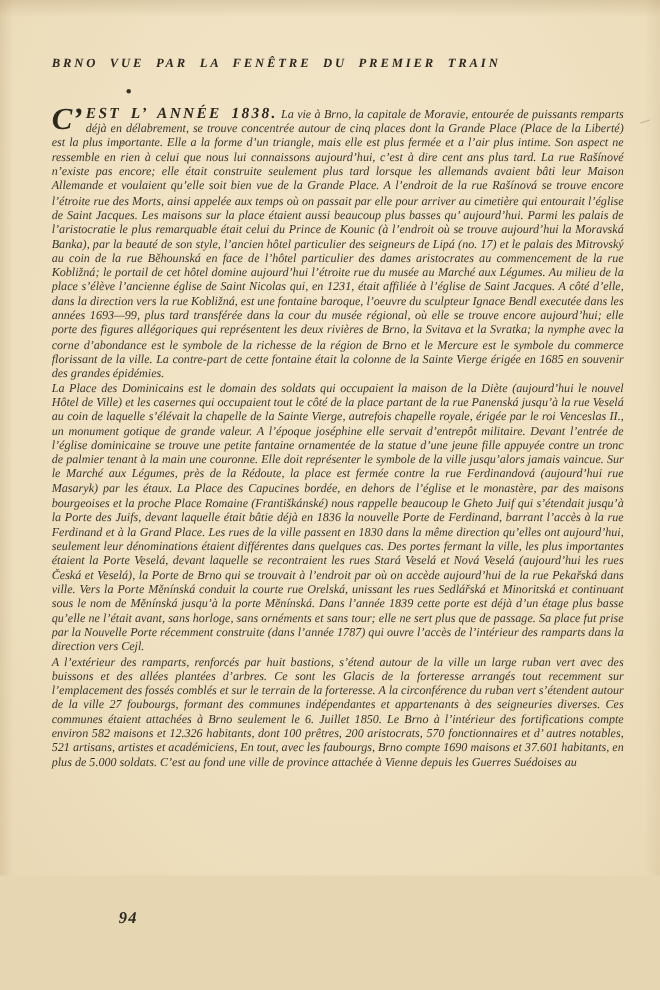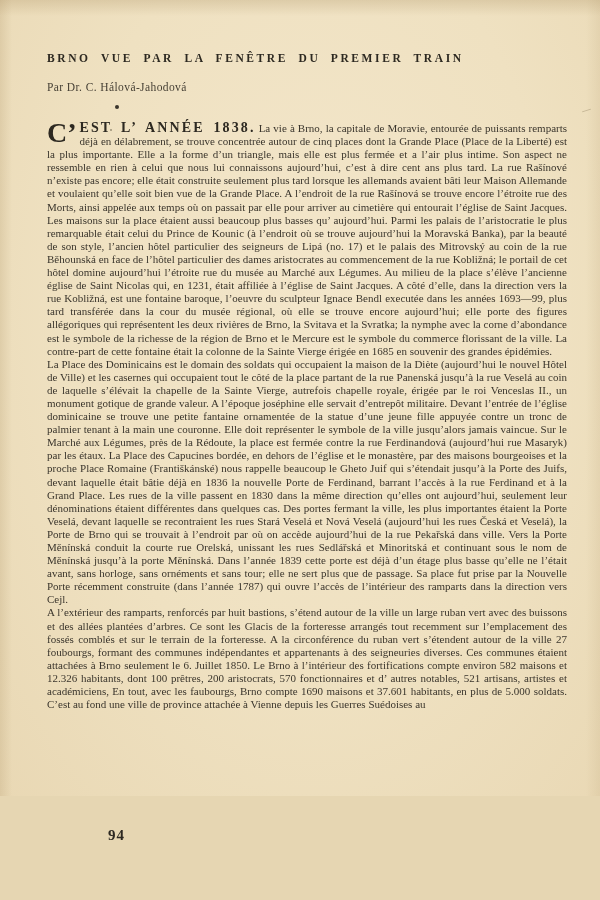--- a/index.html
+++ b/index.html
@@ -16,20 +16,21 @@
   .page {
     position: absolute;
     left: 0; top: 0;
     width: 600px;
     height: 796px;
     background:
       linear-gradient(180deg, rgba(172,146,100,0.28) 0px, rgba(172,146,100,0.0) 16px),
       linear-gradient(90deg, rgba(172,146,100,0.22) 0px, rgba(172,146,100,0.0) 12px),
       linear-gradient(270deg, rgba(172,146,100,0.14) 0px, rgba(172,146,100,0.0) 14px),
       radial-gradient(ellipse at 52% 38%, #f3e6ca 0%, #efe1c1 55%, #e9d8b4 100%);
+    font-style: italic;
   }
   .content {
     position: absolute;
     left: 47px;
     top: 52px;
     width: 520px;
     color: #38332b;
   }
   .title {
     margin: 0 0 17px 0;
@@ -103,21 +104,20 @@
     background: rgba(120,102,72,0.35);
     transform: rotate(-18deg);
   }
 </style>
 </head>
 <body>
 
 <div class="page">
   <div class="content">
     <h1 class="title">BRNO VUE PAR LA FENÊTRE DU PREMIER TRAIN</h1>
-    <p class="byline">Par Dr. C. Hálová-Jahodová</p>
     <div class="bullet"></div>
     <div class="body-text">
       <p><span class="dropcap">C’</span><span class="lede">EST L’ ANNÉE 1838.</span> <span>La vie à Brno, la capitale de Moravie, entourée de puissants remparts déjà en délabrement, se trouve concentrée autour de cinq places dont la Grande Place (Place de la Liberté) est la plus importante. Elle a la forme d’un triangle, mais elle est plus fermée et a l’air plus intime. Son aspect ne ressemble en rien à celui que nous lui connaissons aujourd’hui, c’est à dire cent ans plus tard. La rue Rašínové n’existe pas encore; elle était construite seulement plus tard lorsque les allemands avaient bâti leur Maison Allemande et voulaient qu’elle soit bien vue de la Grande Place. A l’endroit de la rue Rašínová se trouve encore l’étroite rue des Morts, ainsi appelée aux temps où on passait par elle pour arriver au cimetière qui entourait l’église de Saint Jacques. Les maisons sur la place étaient aussi beaucoup plus basses qu’ aujourd’hui. Parmi les palais de l’aristocratie le plus remarquable était celui du Prince de Kounic (à l’endroit où se trouve aujourd’hui la Moravská Banka), par la beauté de son style, l’ancien hôtel particulier des seigneurs de Lipá (no. 17) et le palais des Mitrovský au coin de la rue Běhounská en face de l’hôtel particulier des dames aristocrates au commencement de la rue Kobližná; le portail de cet hôtel domine aujourd’hui l’étroite rue du musée au Marché aux Légumes. Au milieu de la place s’élève l’ancienne église de Saint Nicolas qui, en 1231, était affiliée à l’église de Saint Jacques. A côté d’elle, dans la direction vers la rue Kobližná, est une fontaine baroque, l’oeuvre du sculpteur Ignace Bendl executée dans les années 1693—99, plus tard transférée dans la cour du musée régional, où elle se trouve encore aujourd’hui; elle porte des figures allégoriques qui représentent les deux rivières de Brno, la Svitava et la Svratka; la nymphe avec la corne d’abondance est le symbole de la richesse de la région de Brno et le Mercure est le symbole du commerce florissant de la ville. La contre-part de cette fontaine était la colonne de la Sainte Vierge érigée en 1685 en souvenir des grandes épidémies.</span></p>
       <p>La Place des Dominicains est le domain des soldats qui occupaient la maison de la Diète (aujourd’hui le nouvel Hôtel de Ville) et les casernes qui occupaient tout le côté de la place partant de la rue Panenská jusqu’à la rue Veselá au coin de laquelle s’élévait la chapelle de la Sainte Vierge, autrefois chapelle royale, érigée par le roi Venceslas II., un monument gotique de grande valeur. A l’époque joséphine elle servait d’entrepôt militaire. Devant l’entrée de l’église dominicaine se trouve une petite fantaine ornamentée de la statue d’une jeune fille appuyée contre un tronc de palmier tenant à la main une couronne. Elle doit représenter le symbole de la ville jusqu’alors jamais vaincue. Sur le Marché aux Légumes, près de la Rédoute, la place est fermée contre la rue Ferdinandová (aujourd’hui rue Masaryk) par les étaux. La Place des Capucines bordée, en dehors de l’église et le monastère, par des maisons bourgeoises et la proche Place Romaine (Františkánské) nous rappelle beaucoup le Gheto Juif qui s’étendait jusqu’à la Porte des Juifs, devant laquelle était bâtie déjà en 1836 la nouvelle Porte de Ferdinand, barrant l’accès à la rue Ferdinand et à la Grand Place. Les rues de la ville passent en 1830 dans la même direction qu’elles ont aujourd’hui, seulement leur dénominations étaient différentes dans quelques cas. Des portes fermant la ville, les plus importantes étaient la Porte Veselá, devant laquelle se recontraient les rues Stará Veselá et Nová Veselá (aujourd’hui les rues Česká et Veselá), la Porte de Brno qui se trouvait à l’endroit par où on accède aujourd’hui de la rue Pekařská dans ville. Vers la Porte Měnínská conduit la courte rue Orelská, unissant les rues Sedlářská et Minoritská et continuant sous le nom de Měnínská jusqu’à la porte Měnínská. Dans l’année 1839 cette porte est déjà d’un étage plus basse qu’elle ne l’était avant, sans horloge, sans ornéments et sans tour; elle ne sert plus que de passage. Sa place fut prise par la Nouvelle Porte récemment construite (dans l’année 1787) qui ouvre l’accès de l’intérieur des ramparts dans la direction vers Cejl.</p>
       <p>A l’extérieur des ramparts, renforcés par huit bastions, s’étend autour de la ville un large ruban vert avec des buissons et des allées plantées d’arbres. Ce sont les Glacis de la forteresse arrangés tout recemment sur l’emplacement des fossés comblés et sur le terrain de la forteresse. A la circonférence du ruban vert s’étendent autour de la ville 27 foubourgs, formant des communes indépendantes et appartenants à des seigneuries diverses. Ces communes étaient attachées à Brno seulement le 6. Juillet 1850. Le Brno à l’intérieur des fortifications compte environ 582 maisons et 12.326 habitants, dont 100 prêtres, 200 aristocrats, 570 fonctionnaires et d’ autres notables, 521 artisans, artistes et académiciens, En tout, avec les faubourgs, Brno compte 1690 maisons et 37.601 habitants, en plus de 5.000 soldats. C’est au fond une ville de province attachée à Vienne depuis les Guerres Suédoises au</p>
     </div>
   </div>
   <div class="page-number">94</div>
   <div class="speck-1"></div>
   <div class="speck-2"></div>

